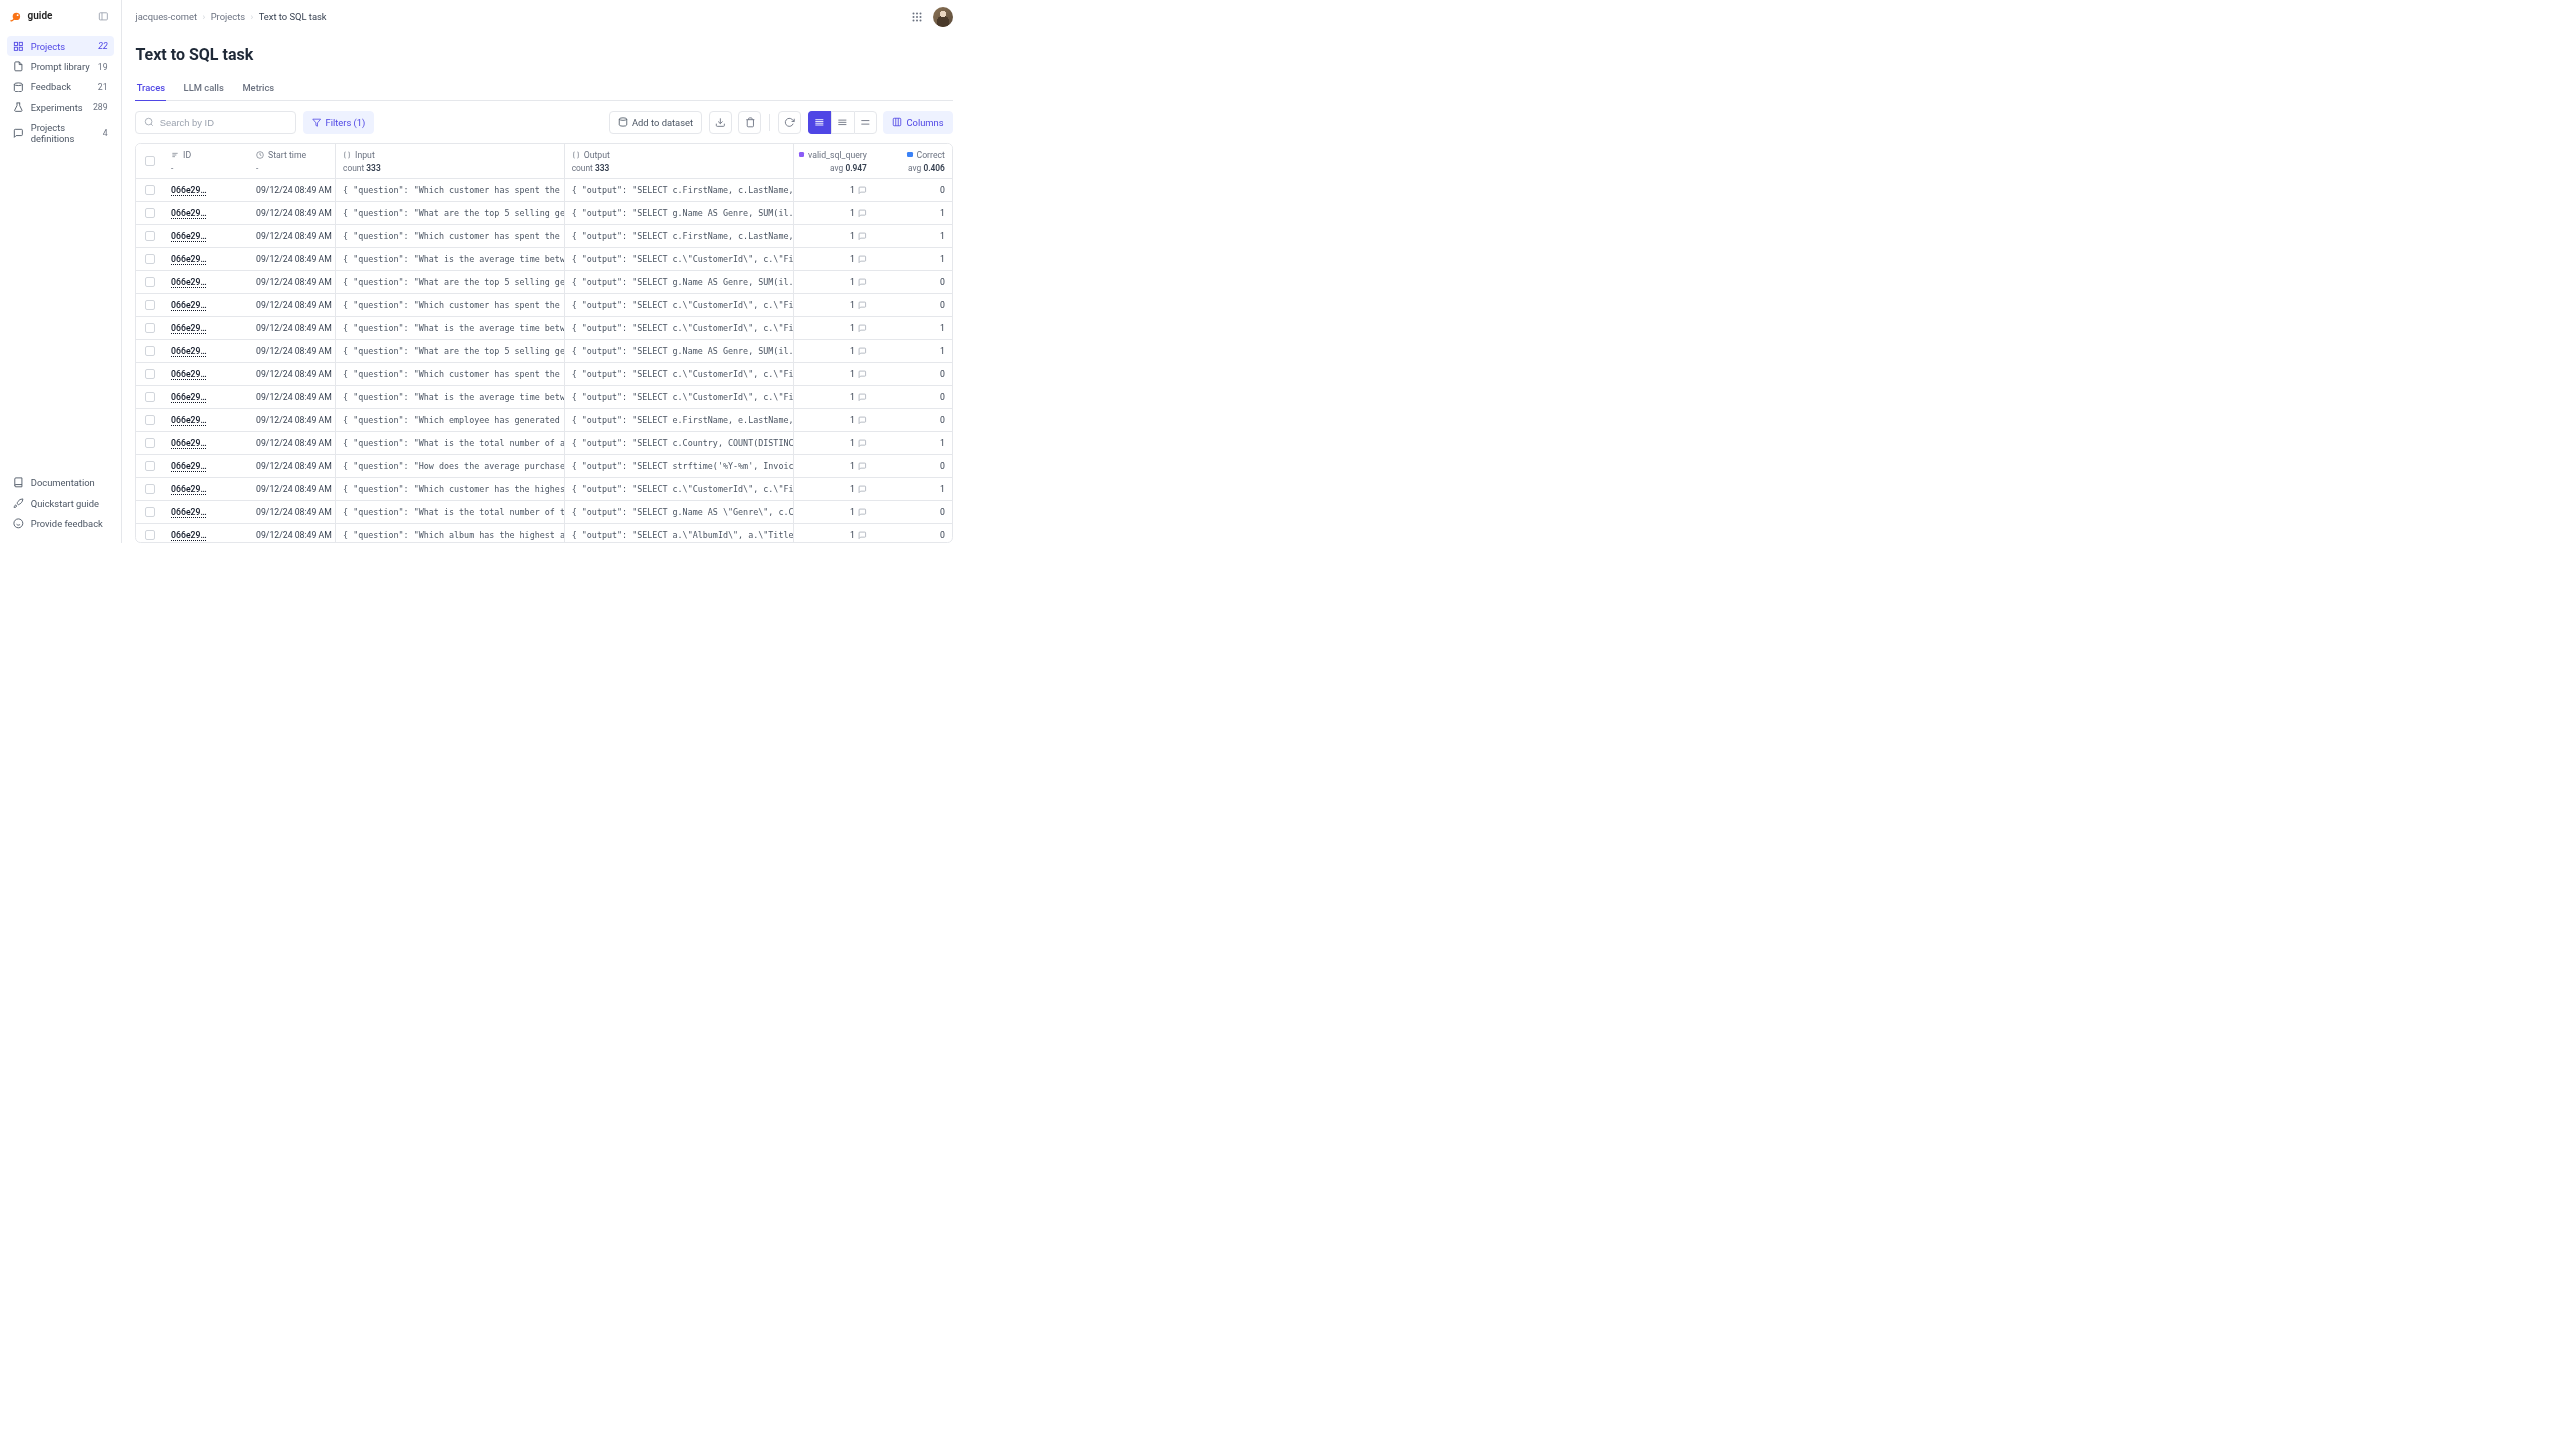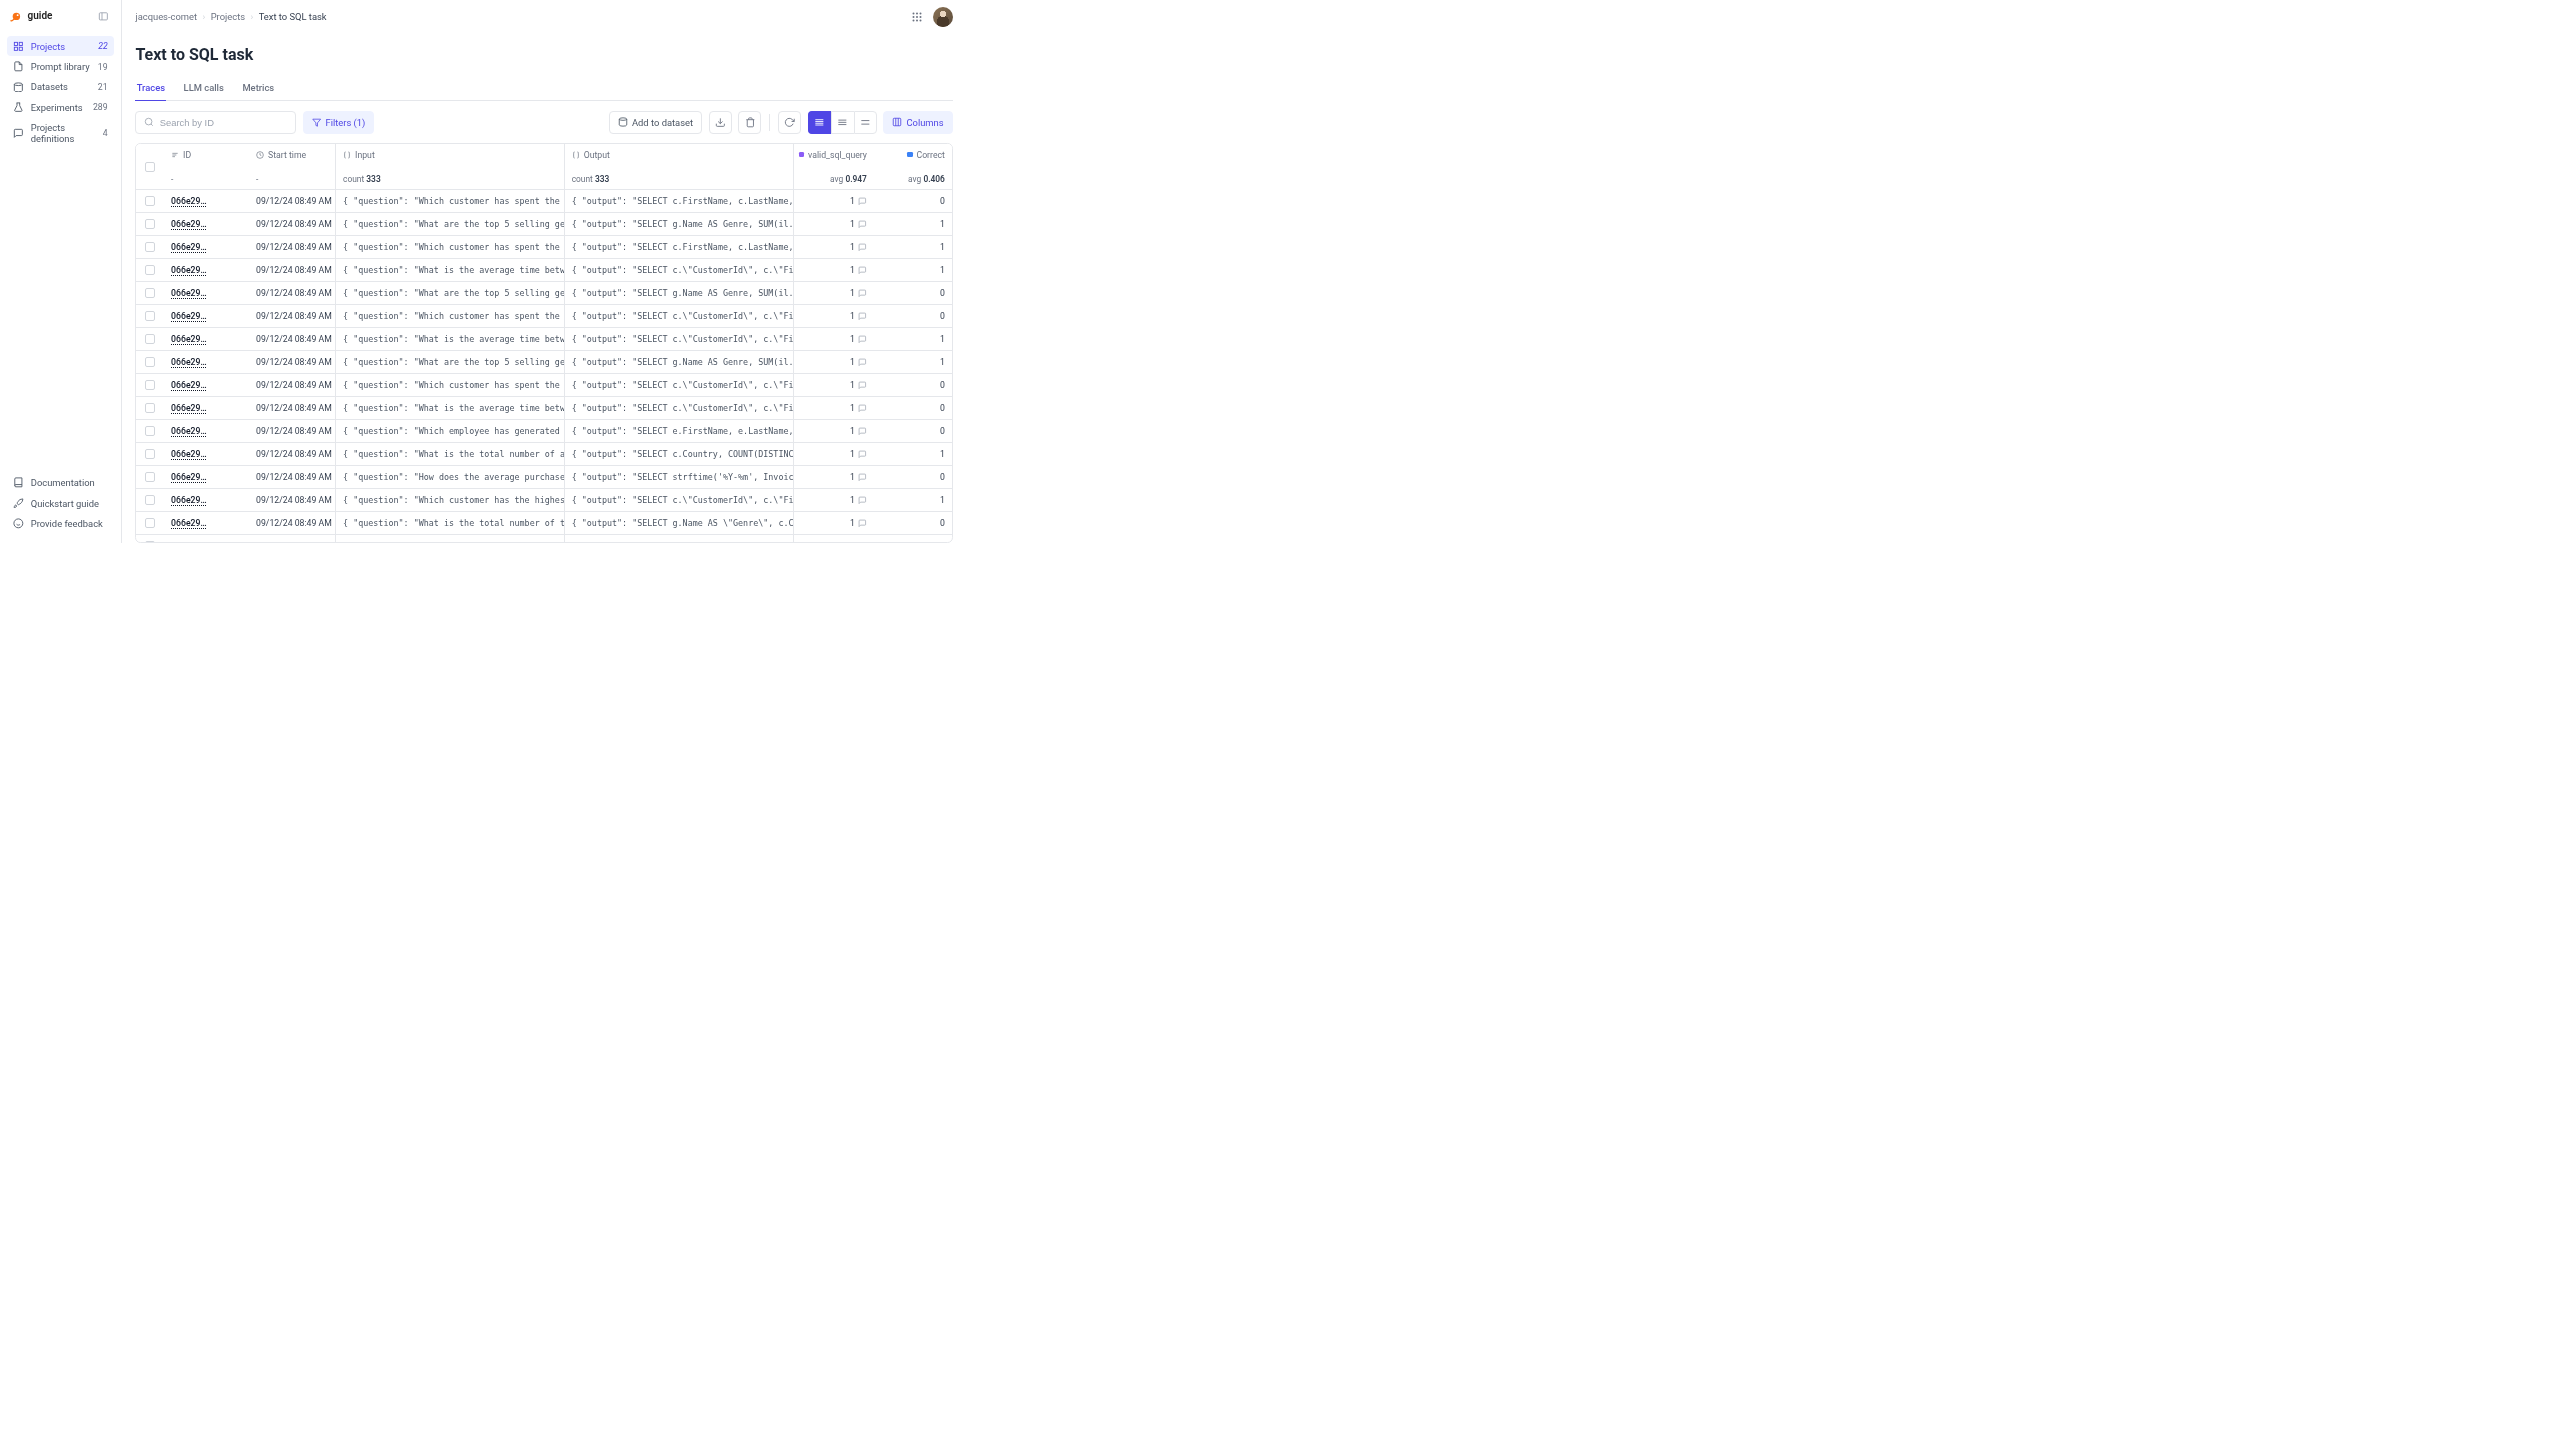--- a/index.html
+++ b/index.html
@@ -52,21 +52,21 @@
 .toolbar-spacer { flex: 1; }
 .density-group { display: flex; }
 .density-group .btn-icon { border-radius: 0; border-right: none; }
 .density-group .btn-icon:first-child { border-radius: 4px 0 0 4px; }
 .density-group .btn-icon:last-child { border-radius: 0 4px 4px 0; border-right: 0.7px solid #e5e7eb; }
 .density-group .btn-icon.active { background: #4f46e5; border-color: #4f46e5; color: #fff; }
 
 .table-wrap { flex: 1; border: 0.7px solid #e5e7eb; border-radius: 5.4px; overflow: hidden; display: flex; flex-direction: column; }
 .thead { display: flex; border-bottom: 0.7px solid #e5e7eb; background: #fff; }
 .th, .td { padding: 5.4px 6.7px; font-size: 8.7px; }
-.th { color: #6b7280; display: flex; flex-direction: column; justify-content: center; gap: 14px; }
+.th { color: #6b7280; display: flex; flex-direction: column; justify-content: center; gap: 3px; }
 .th .th-top { display: flex; align-items: center; gap: 4px; }
 .th .th-sub { font-size: 8.4px; }
 .th .th-sub .bold { color: #374151; font-weight: 600; }
 .th.right { text-align: right; align-items: flex-end; }
 .th.right .th-top { justify-content: flex-end; }
 .th .dot { width: 5.4px; height: 5.4px; border-radius: 1.3px; display: inline-block; }
 .th .dot.purple { background: #8b5cf6; }
 .th .dot.blue { background: #3b82f6; }
 .col-check { width: 28px; flex-shrink: 0; display: flex; align-items: center; justify-content: center; }
 .col-id { width: 85px; flex-shrink: 0; }
@@ -127,21 +127,21 @@
             <polyline points="14 2 14 8 20 8"></polyline>
           </svg>
         <span class="label">Prompt library</span>
         <span class="count">19</span>
       </div>
       <div class="nav-item">
         <svg class="icon" viewBox="0 0 24 24" fill="none" stroke="currentColor" stroke-width="2">
             <ellipse cx="12" cy="5" rx="9" ry="3"></ellipse>
             <path d="M3 5v14a9 3 0 0 0 18 0V5"></path>
           </svg>
-        <span class="label">Datasets</span>
+        <span class="label">Feedback</span>
         <span class="count">21</span>
       </div>
       <div class="nav-item">
         <svg class="icon" viewBox="0 0 24 24" fill="none" stroke="currentColor" stroke-width="2">
             <path d="M9 2v6l-5 10a2 2 0 0 0 2 3h12a2 2 0 0 0 2-3l-5-10V2"></path>
             <line x1="8" y1="2" x2="16" y2="2"></line>
           </svg>
         <span class="label">Experiments</span>
         <span class="count">289</span>
       </div>

